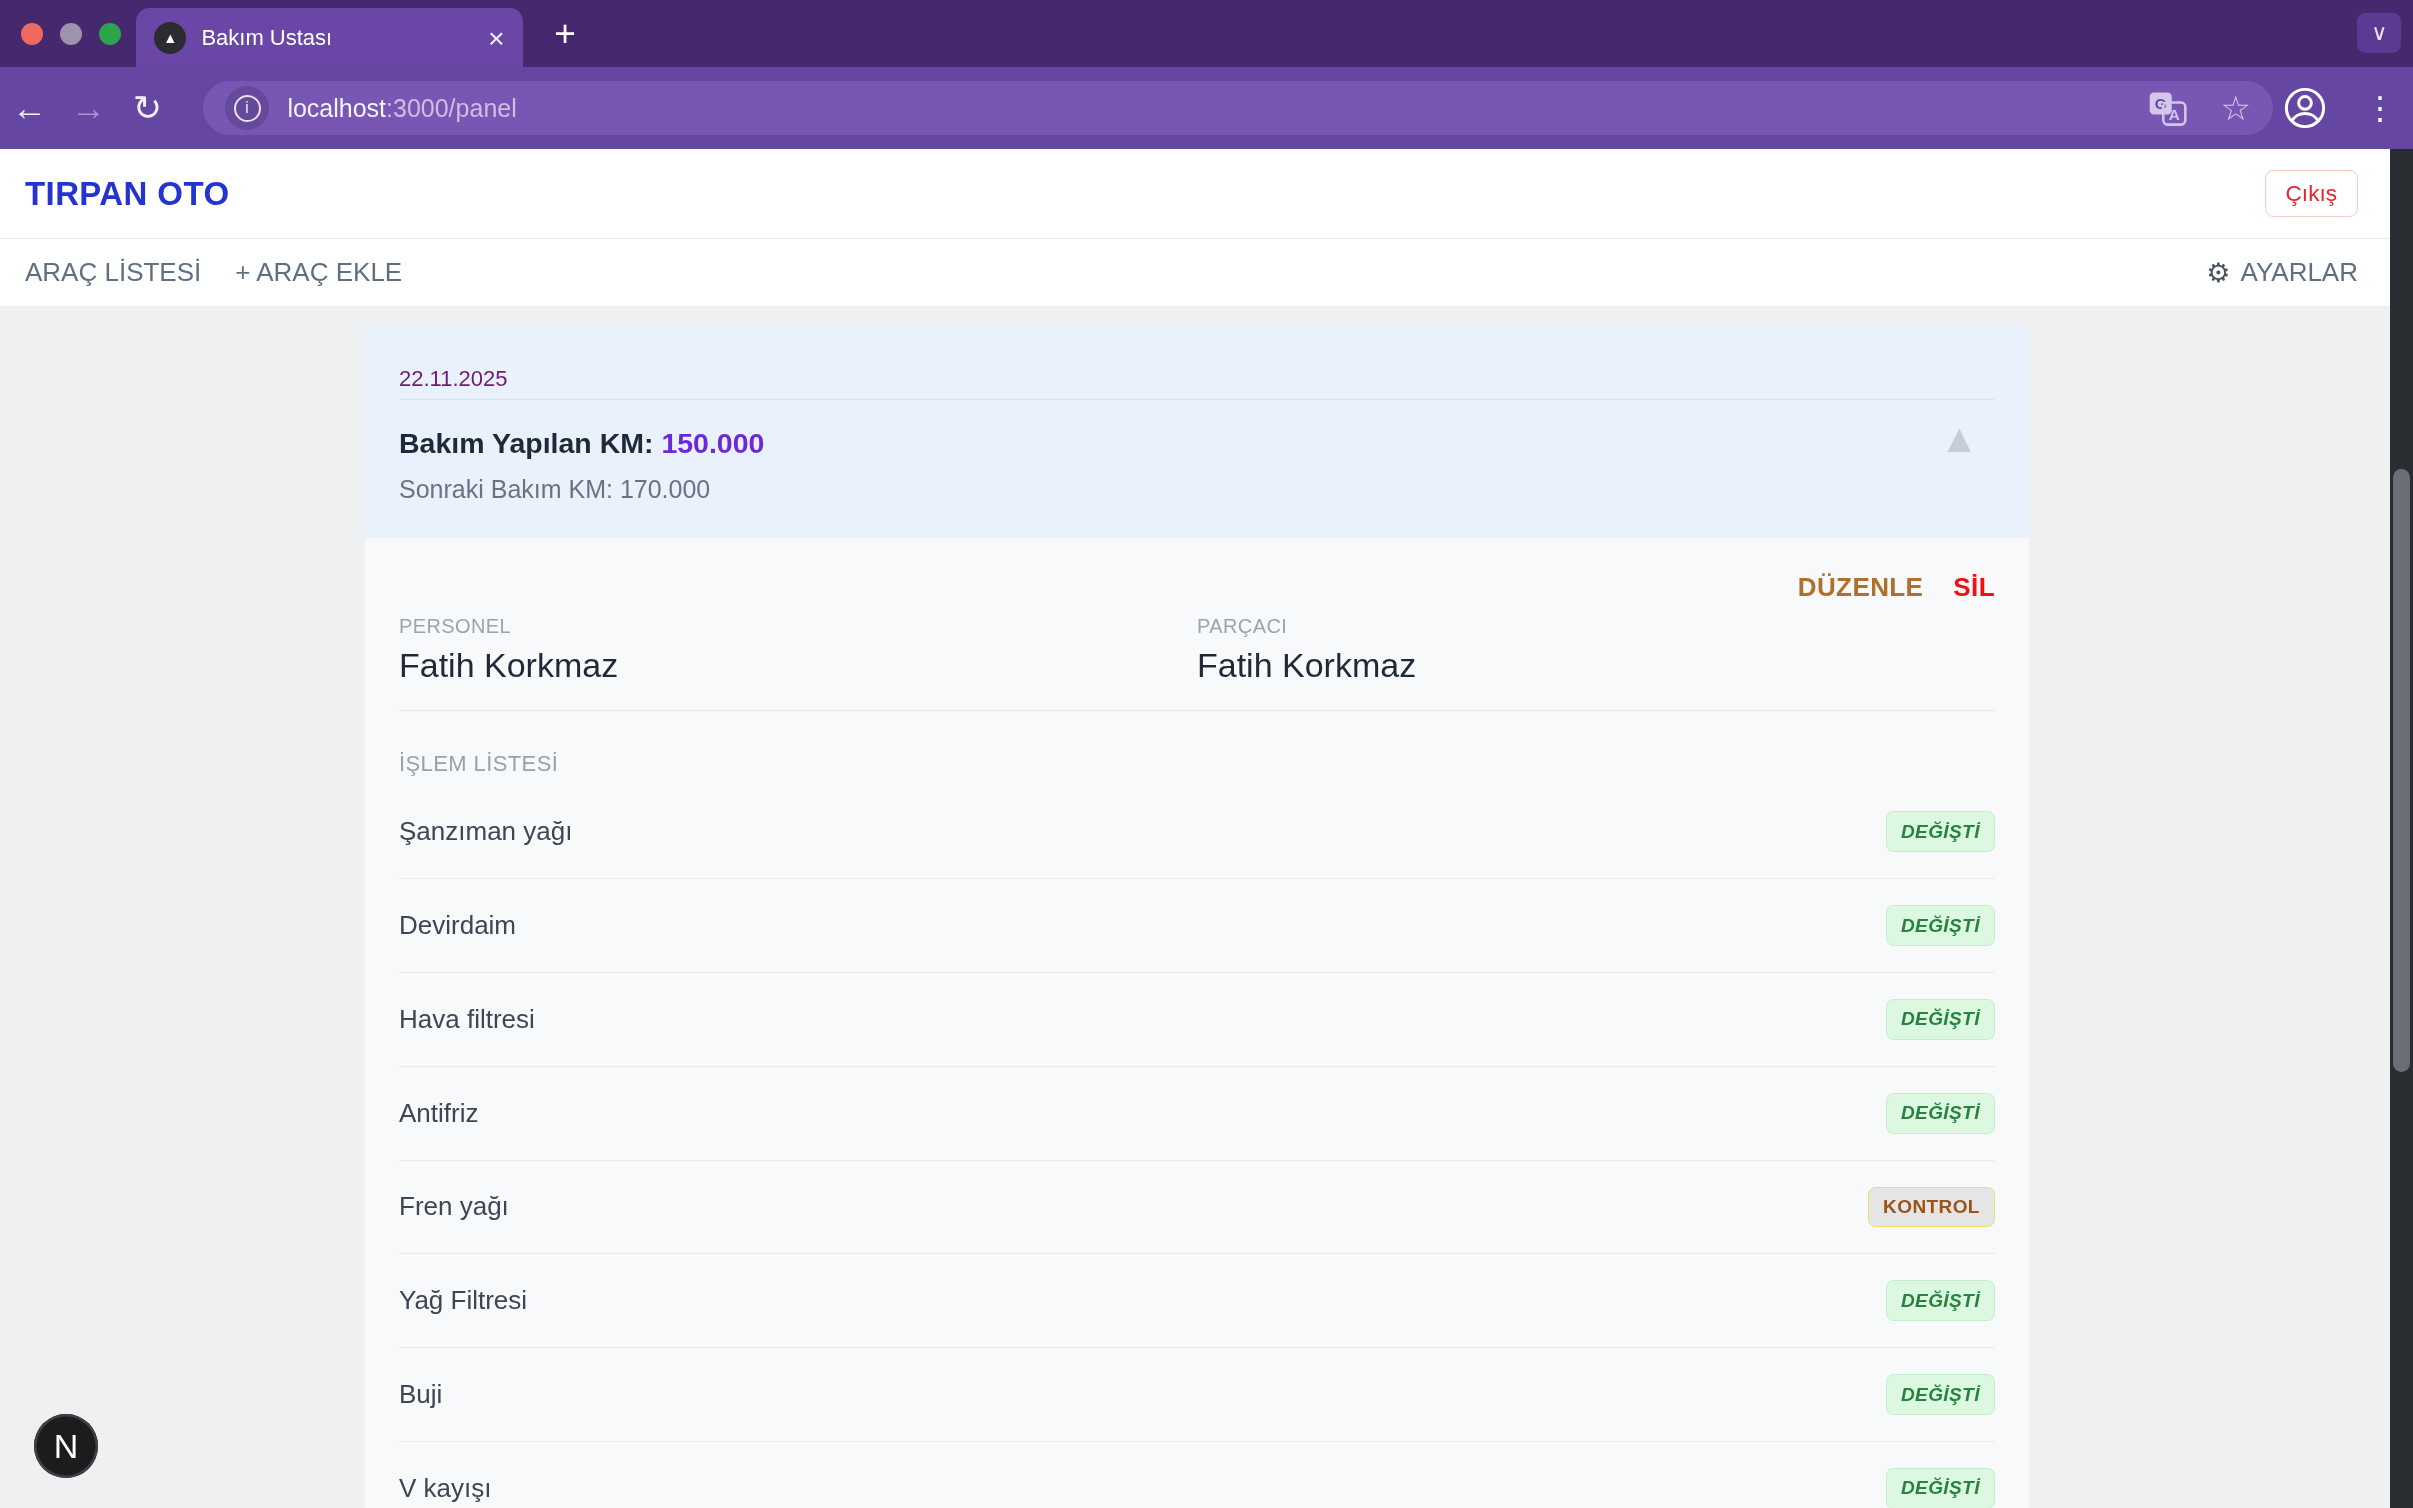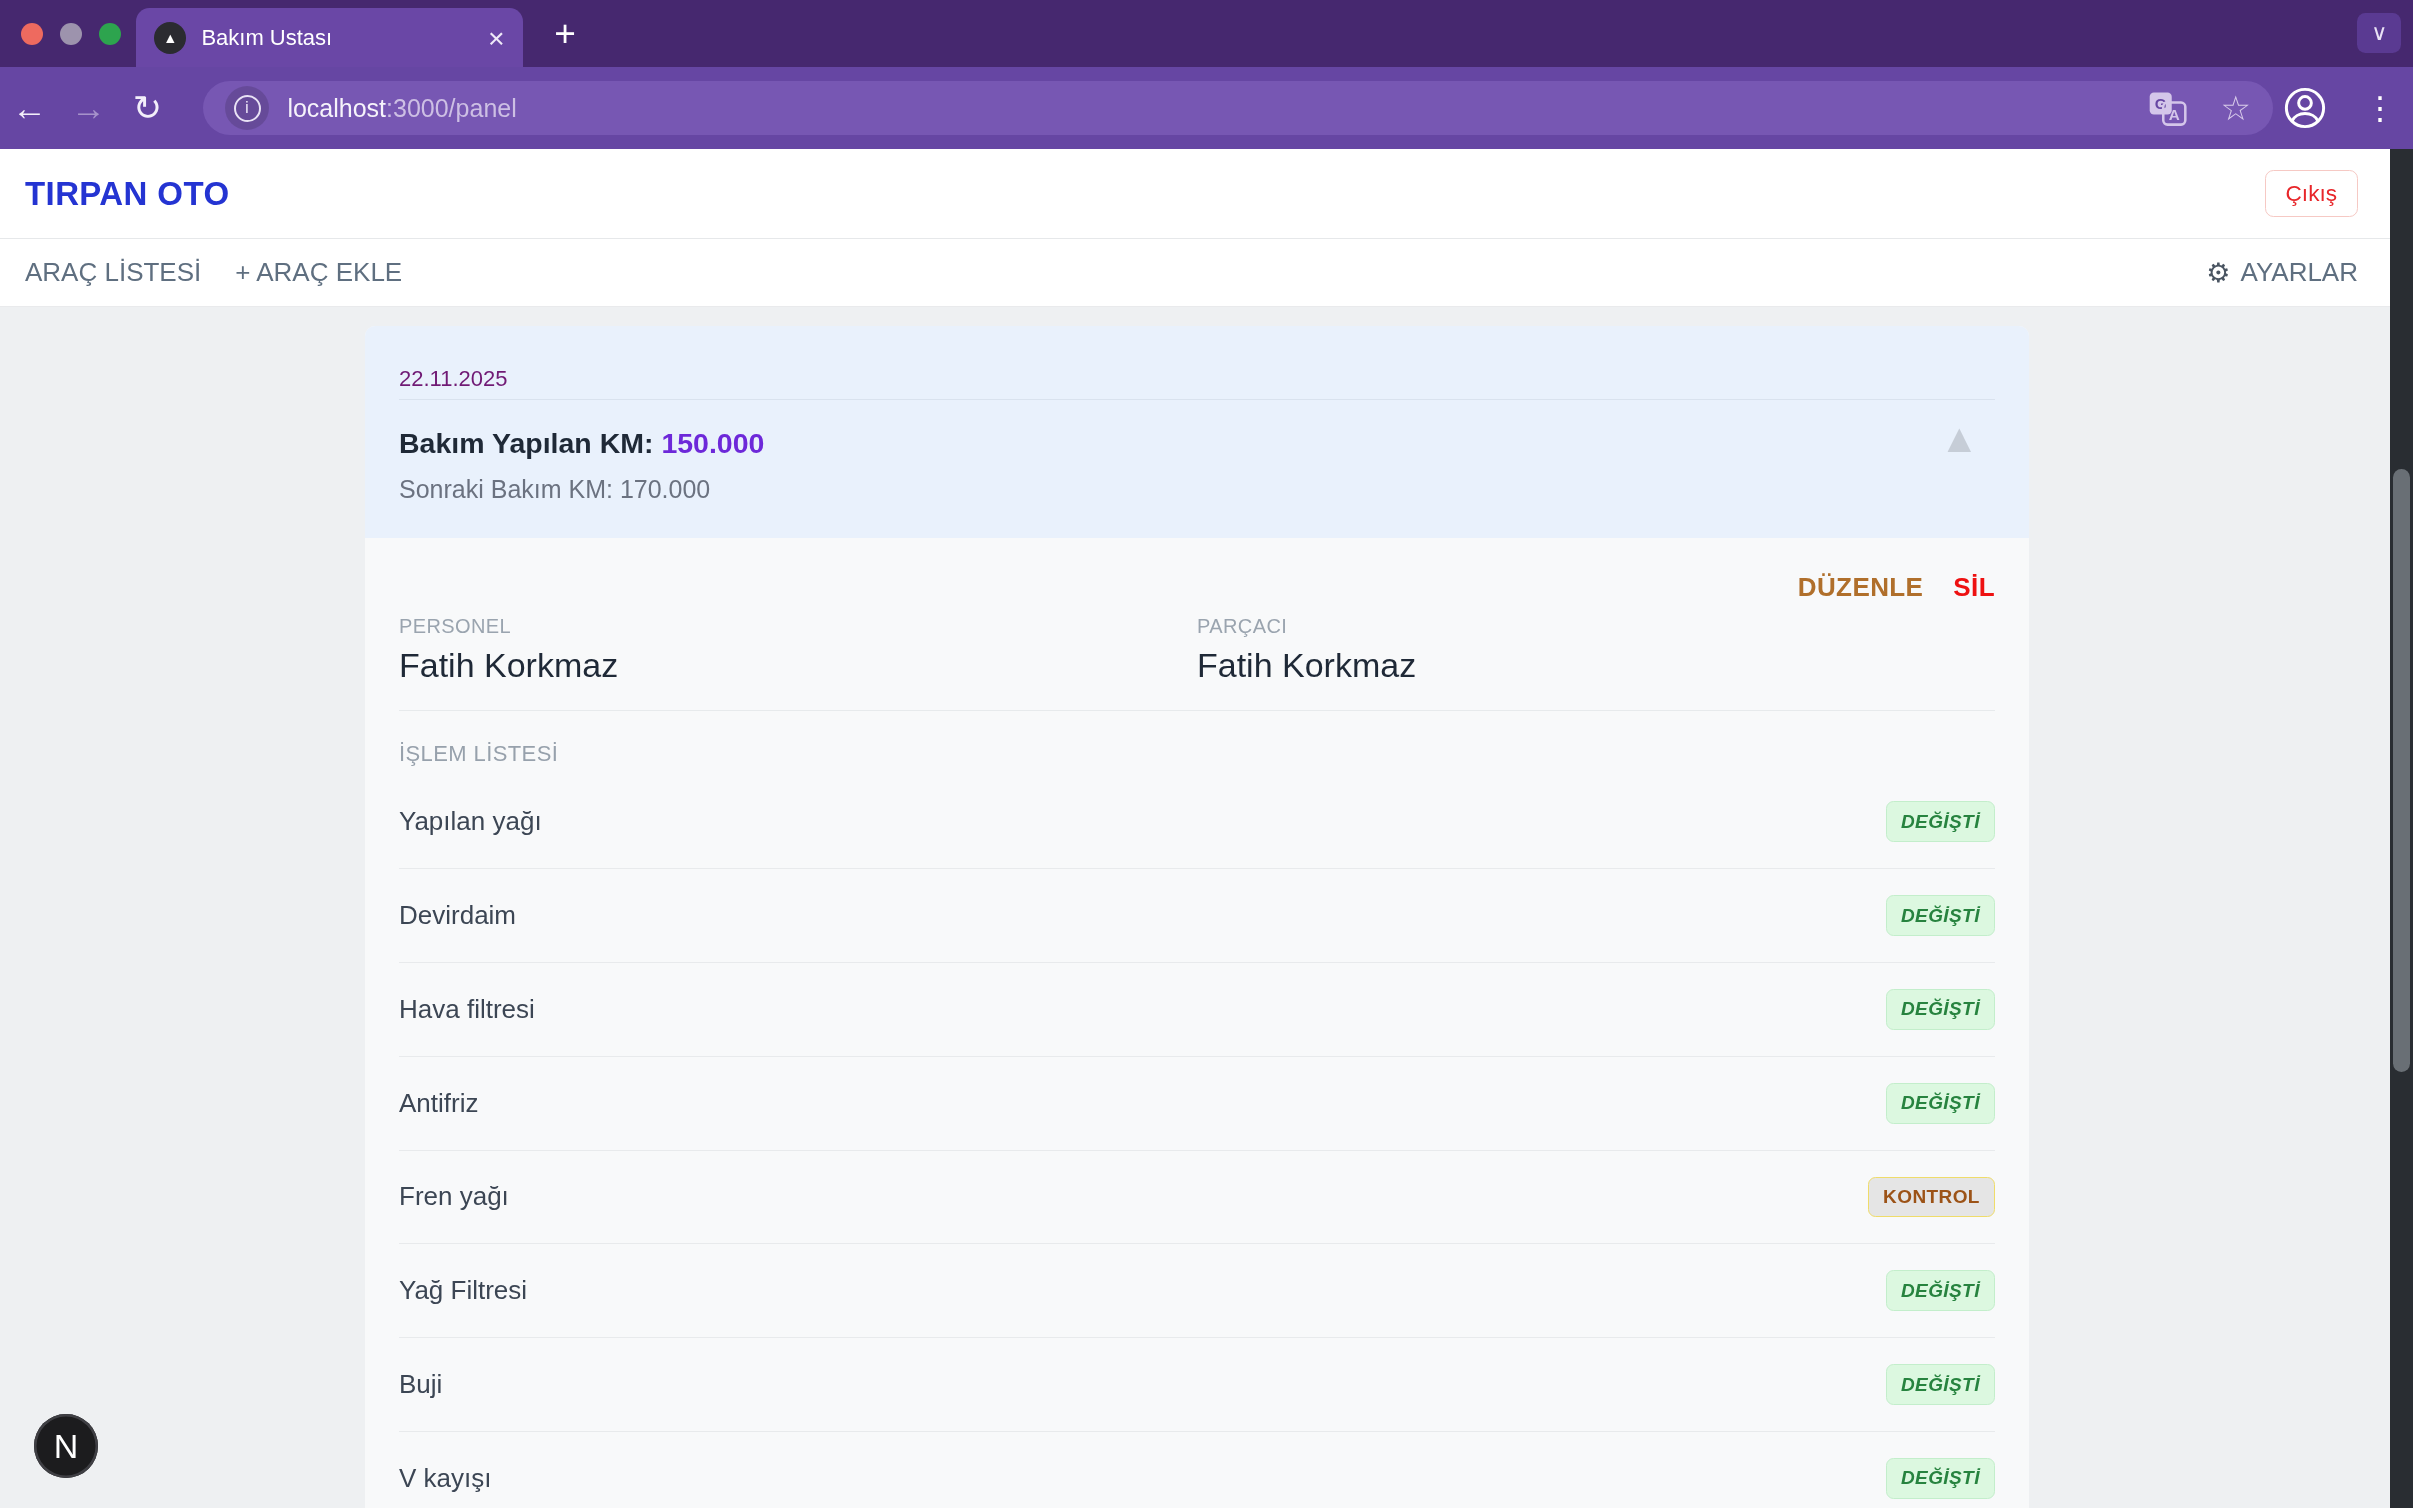--- a/index.html
+++ b/index.html
@@ -84,21 +84,21 @@
   .action { font-size:26px; font-weight:700; background:none; border:none;
     font-family:inherit; letter-spacing:0.4px; }
   .action.edit { color:#b06f2b; }
   .action.delete { color:#ee1111; }
 
   .people { display:flex; padding-bottom:25px; border-bottom:0.8px solid #e7eaec; }
   .person { width:50%; }
   .p-label { font-size:20px; color:#9aa4af; letter-spacing:0.4px; }
   .p-value { font-size:34px; color:#1f2937; margin-top:8.4px; }
 
-  .list-title { margin-top:30px; font-size:22px; color:#97a1ac; letter-spacing:0.4px; }
+  .list-title { margin-top:40px; font-size:22px; color:#97a1ac; letter-spacing:0.4px; }
   .op-list { margin-top:8.4px; }
   .op-row { display:flex; align-items:center; justify-content:space-between;
     padding:26px 0; border-bottom:0.8px solid #e8eaec; }
   .op-label { font-size:26px; color:#3c4654; }
   .badge { font-size:19px; font-weight:700; letter-spacing:0.4px; padding:8.4px 14.2px;
     border-radius:7.5px; border:0.8px solid transparent; }
   .badge.changed { background:#dcf8e0; color:#27833f; border-color:#c3eecb;font-style:italic; }
   .badge.check   { background:#e5e5e5; color:#9c5317; border-color:#efdc6a; }
 
   
@@ -202,21 +202,21 @@
           <div class="p-label">PARÇACI</div>
           <div class="p-value">Fatih Korkmaz</div>
         </div>
       </div>
 
       <div class="list-title">İŞLEM LİSTESİ</div>
 
       <div class="op-list">
 
           <div class="op-row">
-            <span class="op-label">Yapılan yağı</span>
+            <span class="op-label">Şanzıman yağı</span>
             <span class="badge changed">DEĞİŞTİ</span>
           </div>
 
           <div class="op-row">
             <span class="op-label">Devirdaim</span>
             <span class="badge changed">DEĞİŞTİ</span>
           </div>
 
           <div class="op-row">
             <span class="op-label">Hava filtresi</span>

